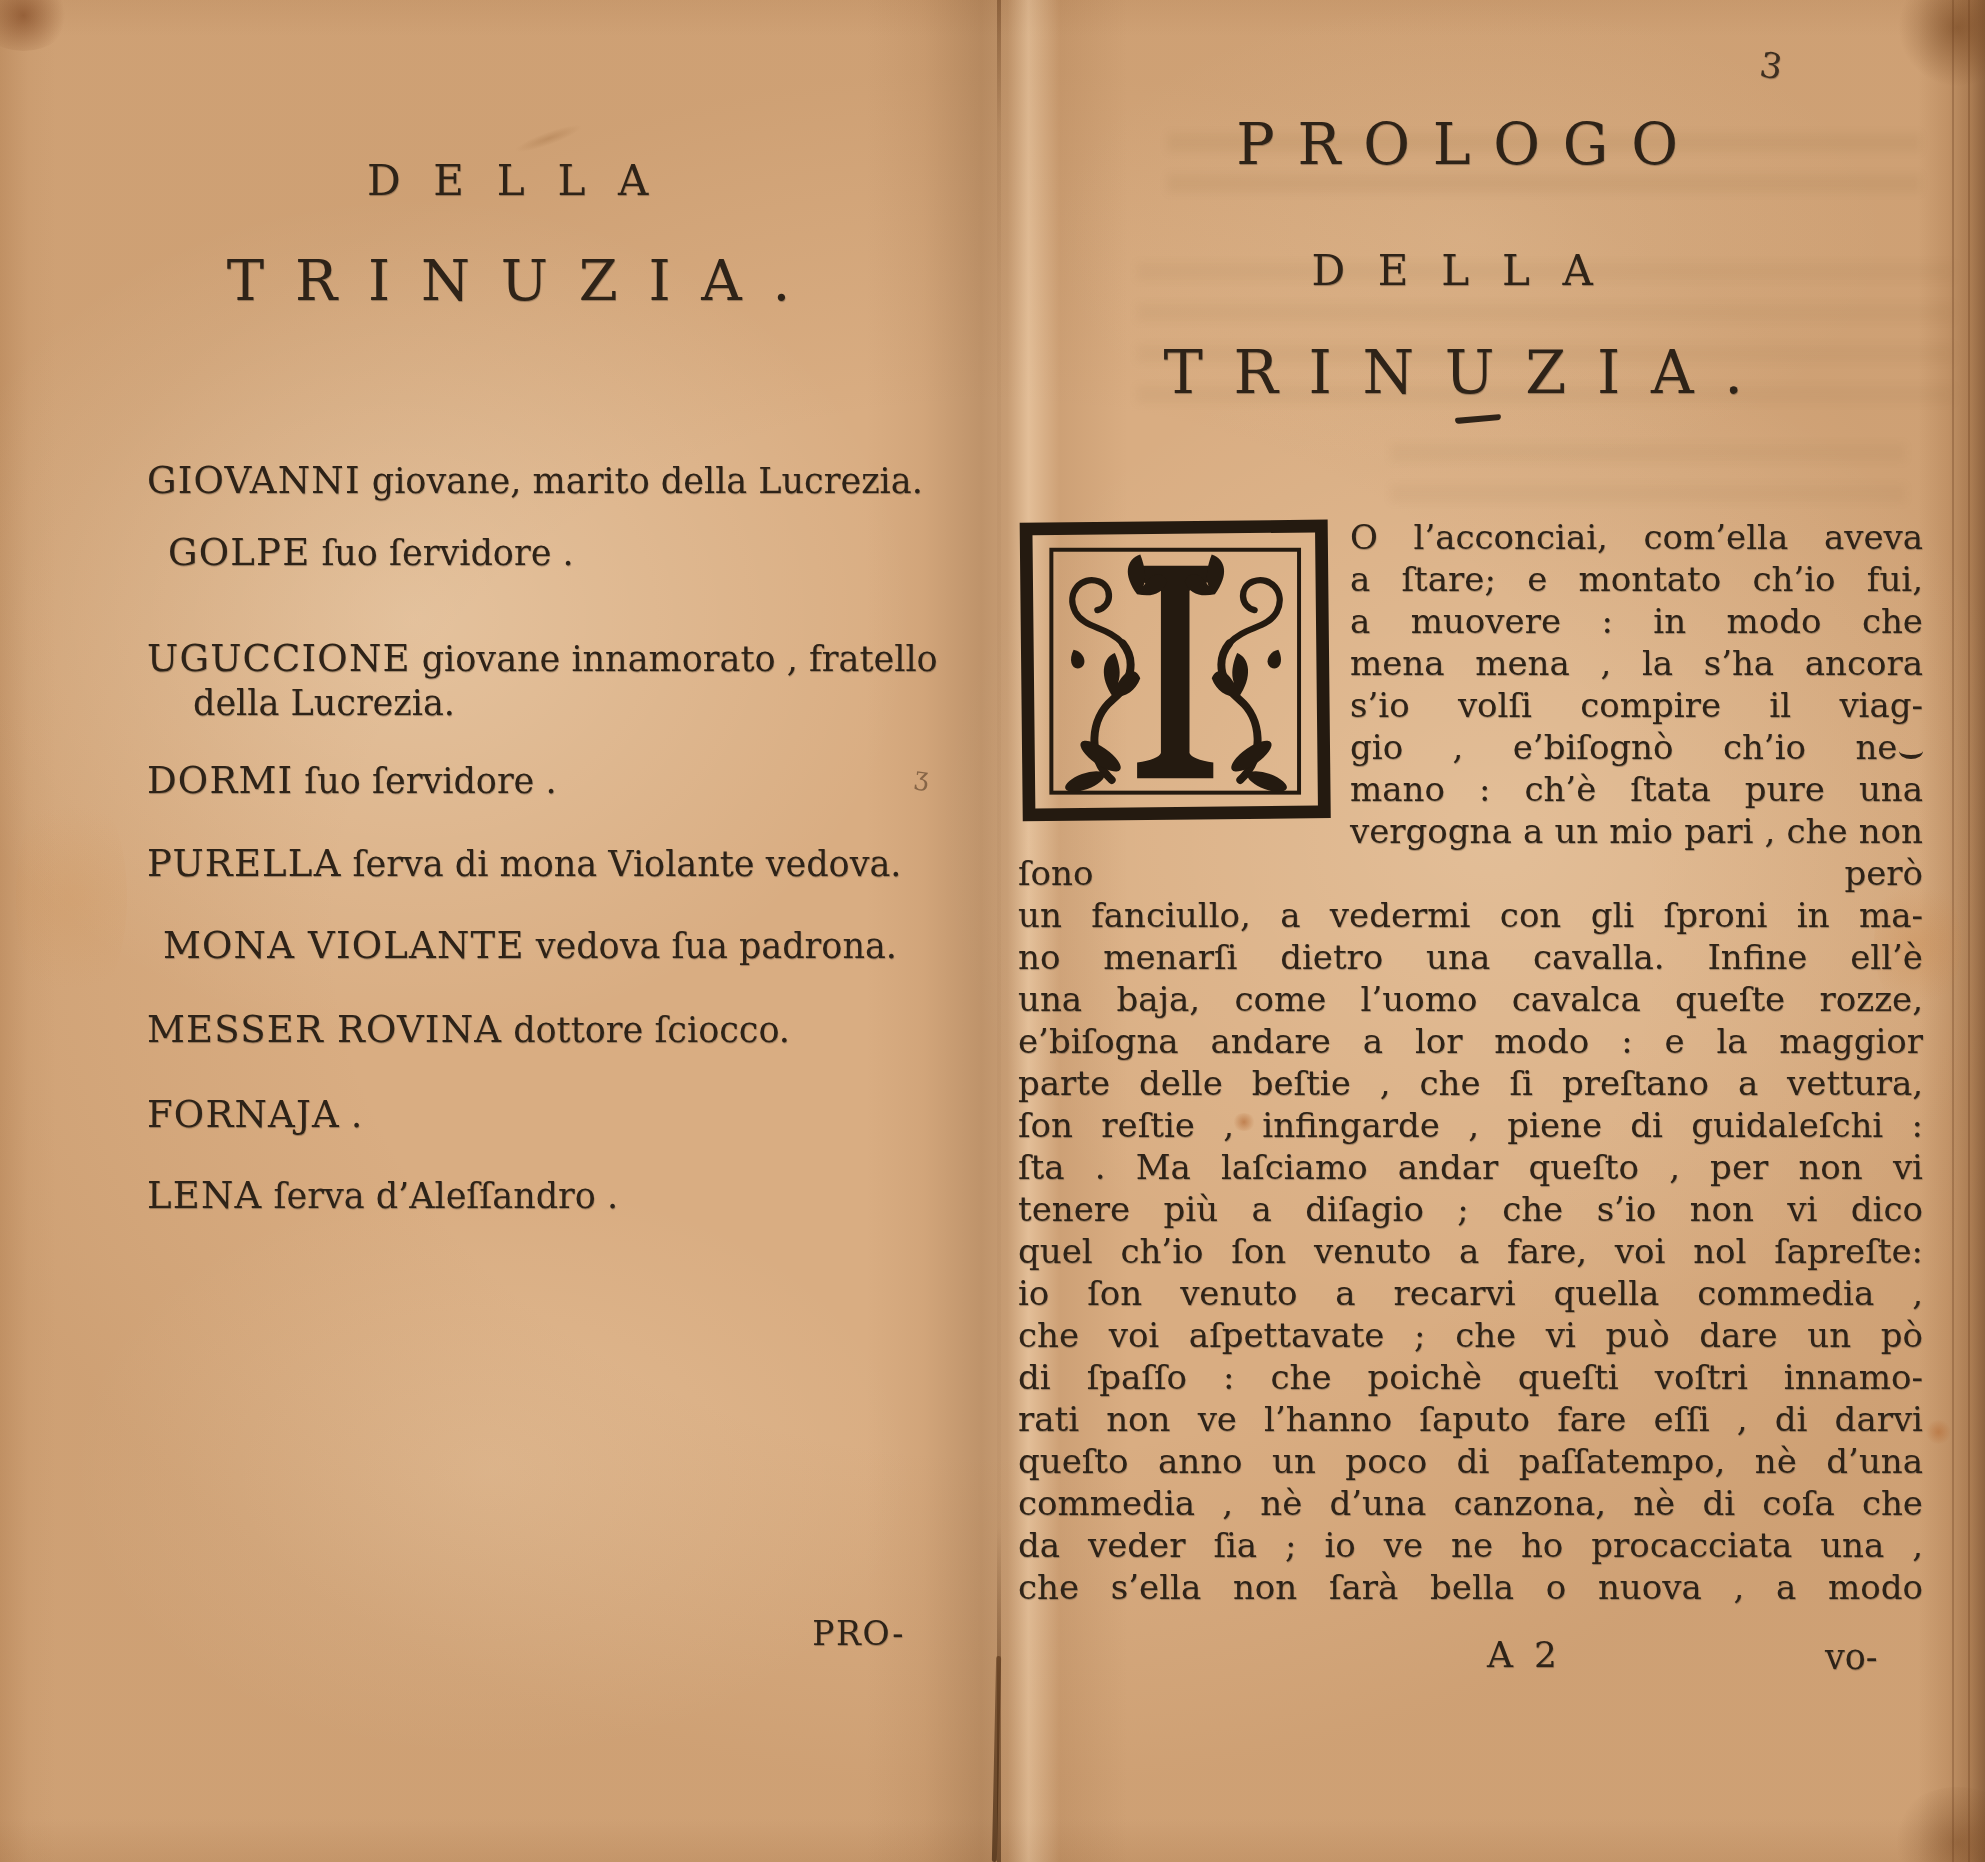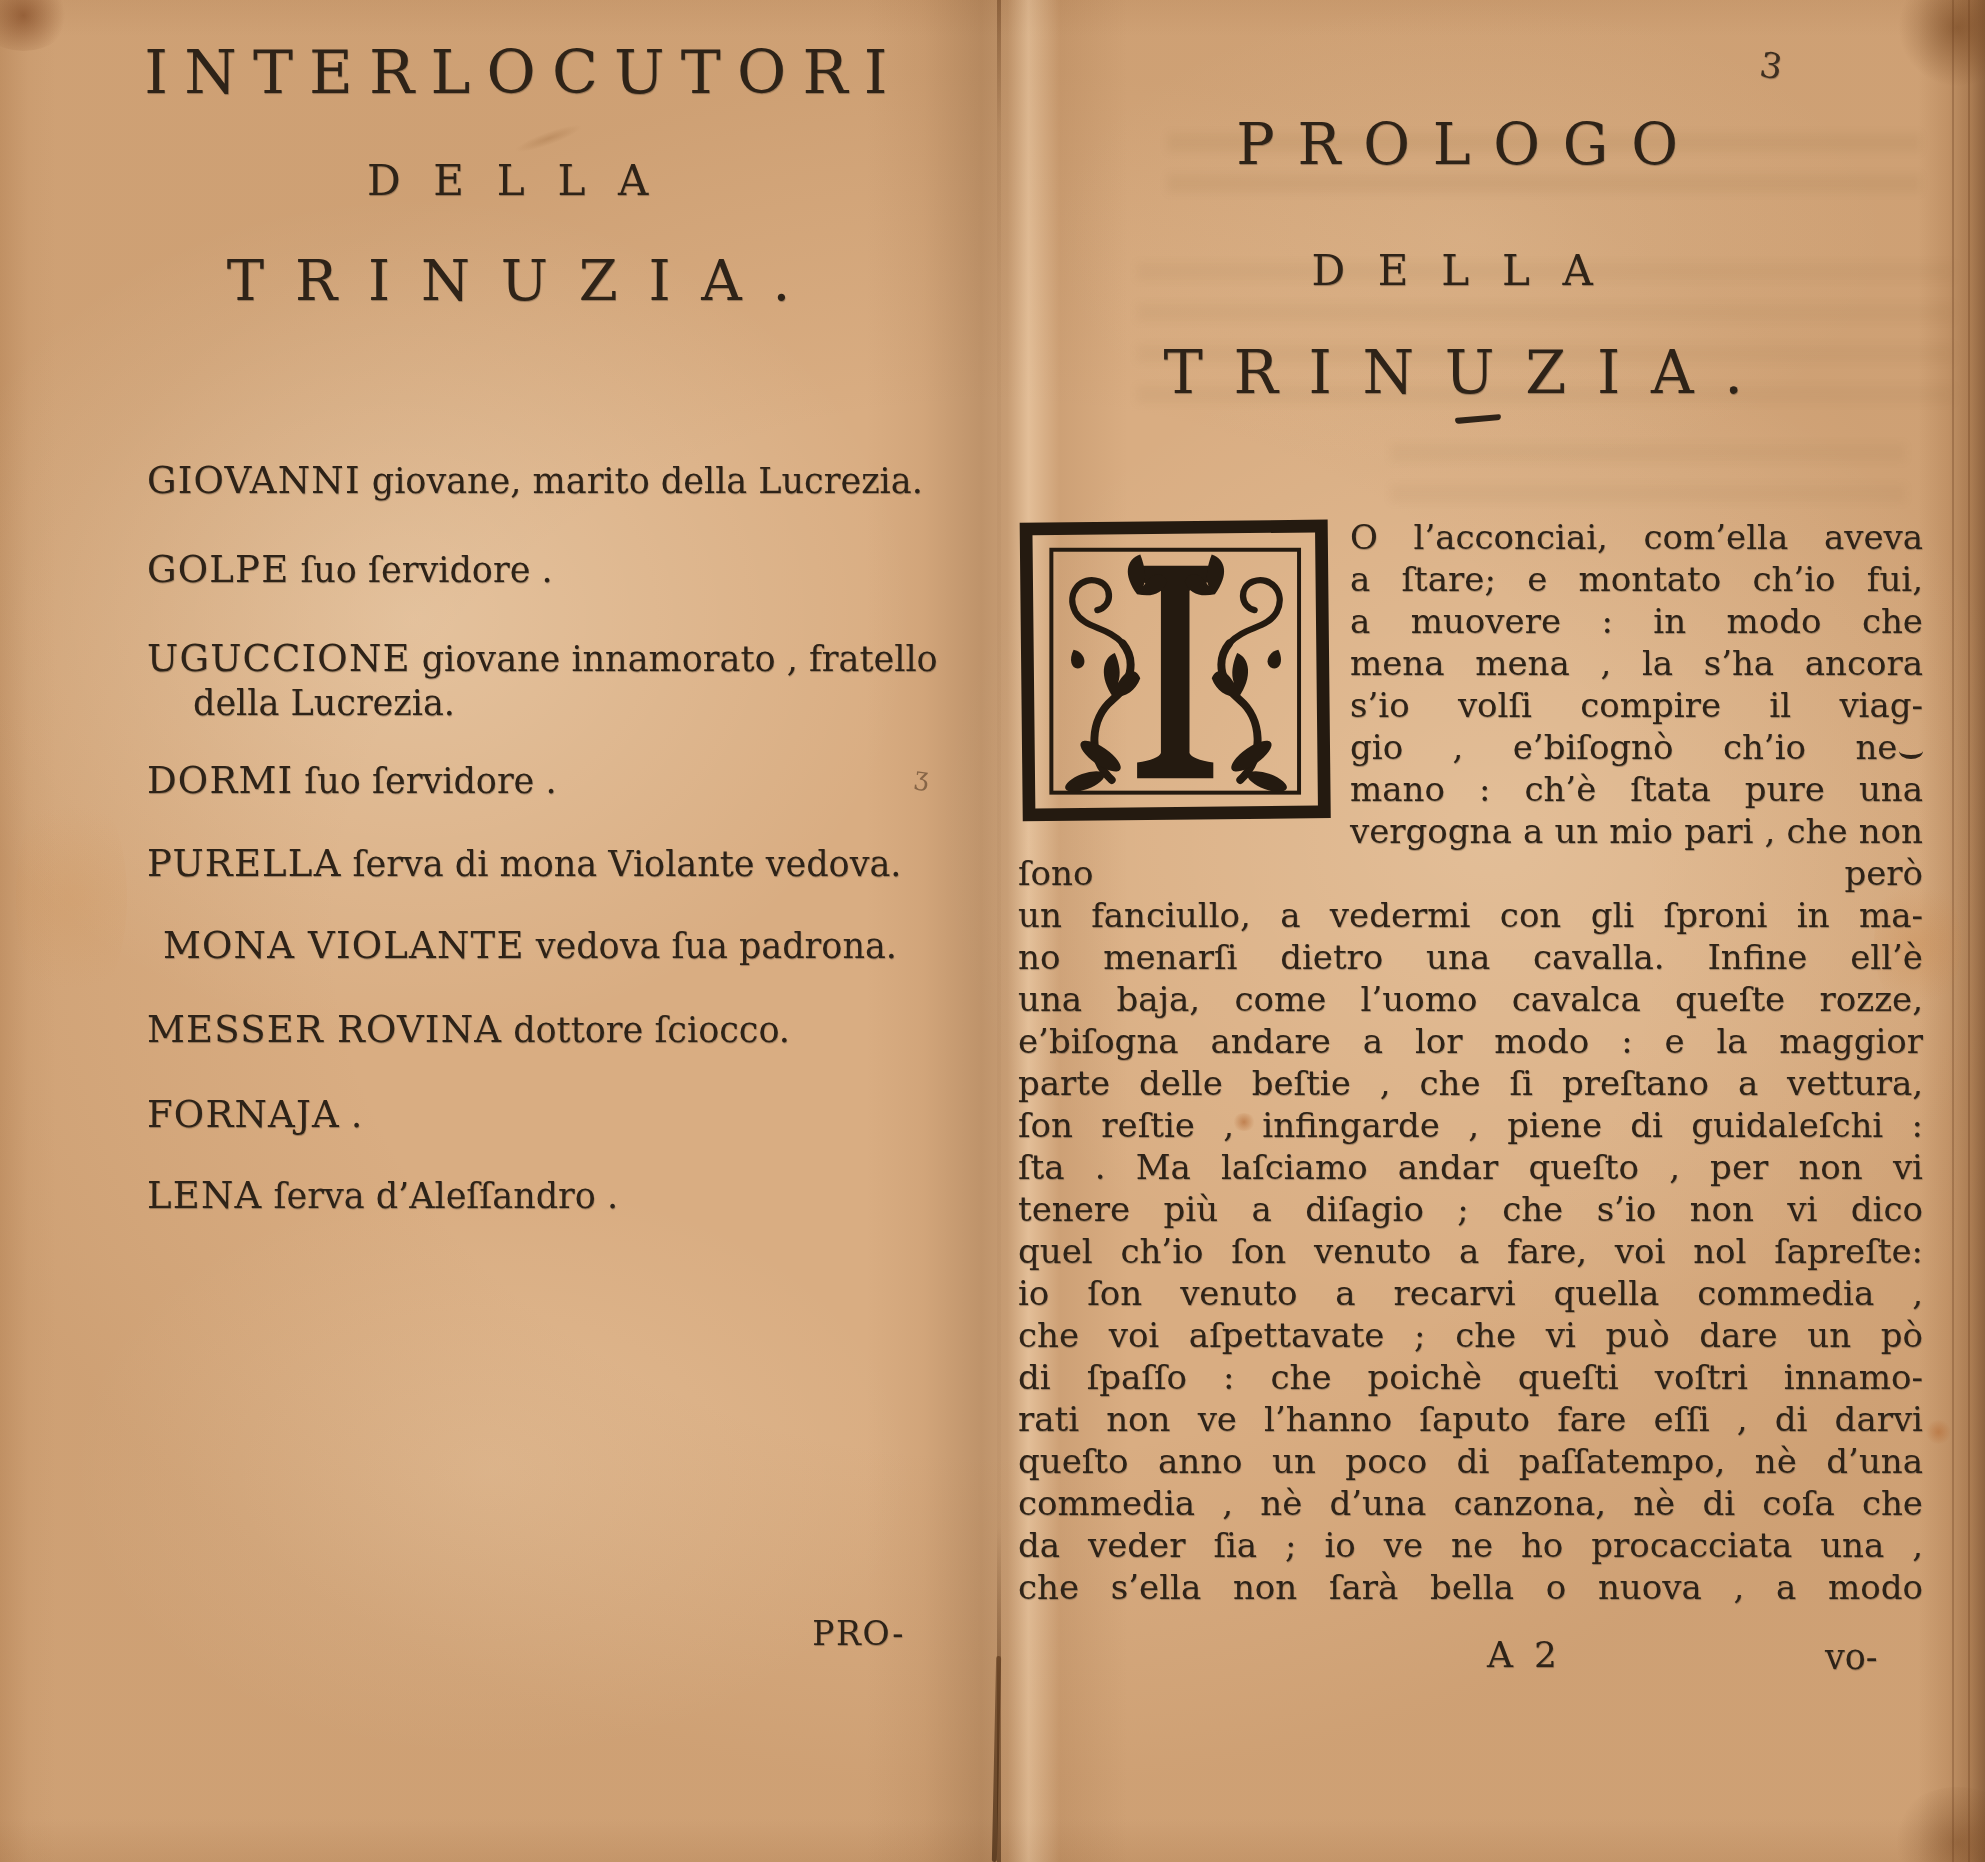--- a/index.html
+++ b/index.html
@@ -89,29 +89,28 @@
   <div class="abs stain" style="left:1232px;top:1113px;width:24px;height:17.5px;background:radial-gradient(circle, rgba(165,82,26,0.5), transparent 70%);"></div>
   <div class="abs stain" style="left:1874px;top:873px;width:87px;height:143px;background:radial-gradient(circle, rgba(196,126,62,0.28), transparent 70%);"></div>
   <div class="abs stain" style="left:1925px;top:1420px;width:27px;height:24px;background:radial-gradient(circle, rgba(176,94,36,0.45), transparent 70%);"></div>
   <div class="abs stain" style="left:16px;top:778px;width:111px;height:238px;background:radial-gradient(circle, rgba(205,145,85,0.20), transparent 70%);"></div>
   <div class="abs stain" style="left:513px;top:132px;width:71px;height:12.7px;background:radial-gradient(ellipse, rgba(150,100,55,0.30), transparent 70%);transform:rotate(-20deg);"></div>
 
   <div class="abs ghost" style="left:1167px;top:133px;width:754px;height:79px;"></div>
   <div class="abs ghost" style="left:1136px;top:262px;width:818px;height:163px;opacity:0.35;"></div>
   <div class="abs ghost" style="left:1390px;top:443px;width:516px;height:67px;opacity:0.35;"></div>
 
-  <div class="abs ctr ink lh1">INTERLOCUTORI</div>
   <div class="abs ctr ink lh2">DELLA</div>
   <div class="abs ctr ink lh3">TRINUZIA.</div>
 
   <div class="abs charlist">
     <div class="char-entry ink" style="top:0px;">
       <span class="char-name">GIOVANNI</span><span>giovane, marito della Lucrezia.</span>
     </div>
-    <div class="char-entry ink" style="top:89px;">
+    <div class="char-entry ink" style="top:72px;margin-left:21px;">
       <span class="char-name">GOLPE</span><span>ſuo ſervidore .</span>
     </div>
     <div class="char-entry ink" style="top:178px;">
       <span class="char-name">UGUCCIONE</span><span>giovane innamorato , fratello</span>
     </div>
     <div class="char-line2 ink" style="top:224px;">della Lucrezia.</div>
     <div class="char-entry ink" style="top:300px;">
       <span class="char-name">DORMI</span><span>ſuo ſervidore .</span>
     </div>
     <div class="char-entry ink" style="top:383px;">

